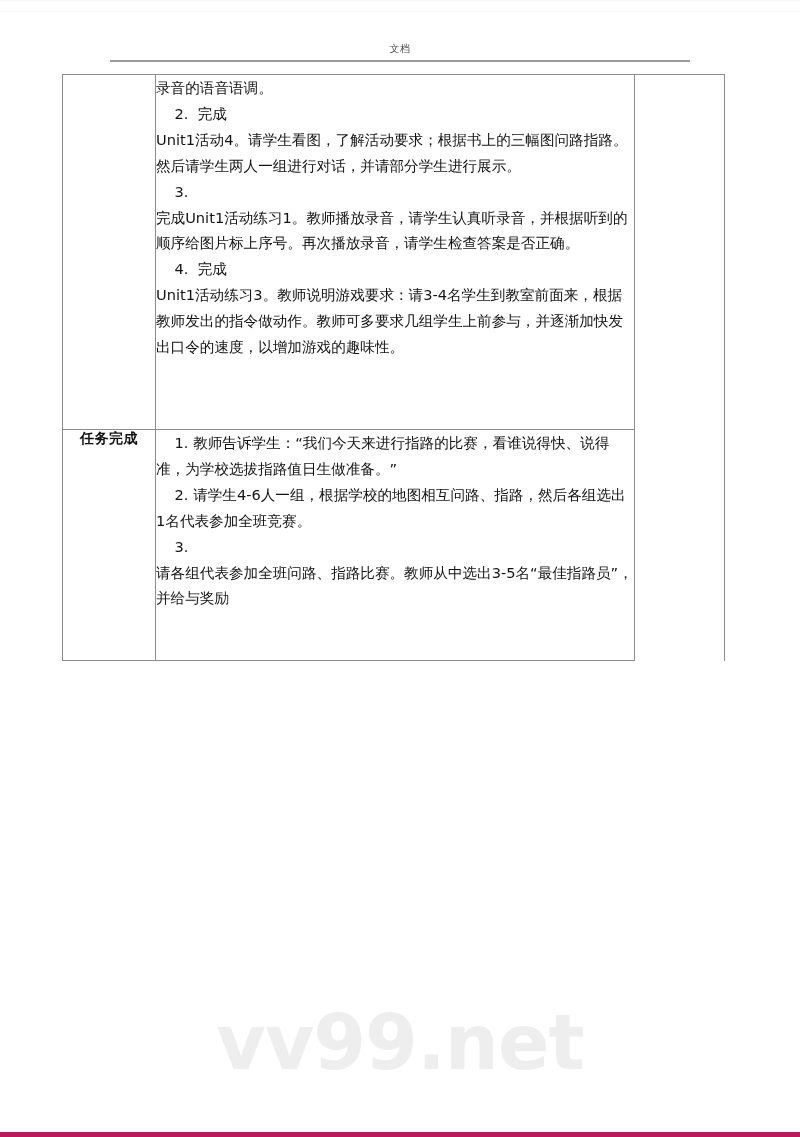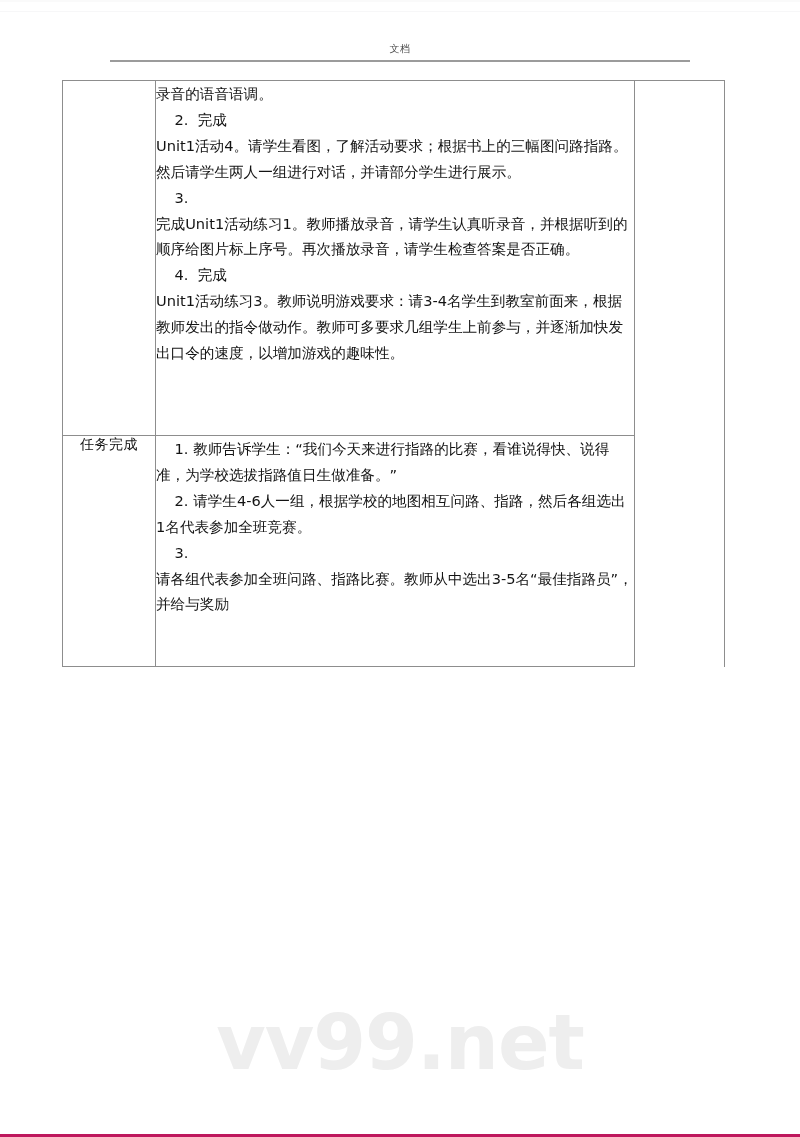--- a/index.html
+++ b/index.html
@@ -17,21 +17,21 @@
 
   .page {
     position: absolute;
     left: 0;
     top: 0;
     width: 800px;
     height: 1137px;
     background: #ffffff;
     box-sizing: border-box;
     border-top: 2px solid #fafafa;
-    border-bottom: 3px solid #be185d;
+    border-bottom: 5px solid #be185d;
   }
 
   .page-top-rule {
     position: absolute;
     left: 0;
     top: 9px;
     width: 800px;
     height: 1px;
     background: #f7f7f8;
   }
@@ -57,21 +57,21 @@
     top: 58px;
     width: 580px;
     height: 2px;
     background: #9b9b9b;
   }
 
   
   .doc-table {
     position: absolute;
     left: 62px;
-    top: 78px;
+    top: 72px;
     width: 662px;
     border-collapse: collapse;
     table-layout: fixed;
   }
   .doc-table td {
     border: 1px solid #8d8d8d;
     vertical-align: top;
     padding: 0;
     background: #ffffff;
   }
@@ -144,21 +144,21 @@
     2.  完成
 Unit1活动4。请学生看图，了解活动要求；根据书上的三幅图问路指路。然后请学生两人一组进行对话，并请部分学生进行展示。
     3.
 完成Unit1活动练习1。教师播放录音，请学生认真听录音，并根据听到的顺序给图片标上序号。再次播放录音，请学生检查答案是否正确。
     4.  完成
 Unit1活动练习3。教师说明游戏要求：请3-4名学生到教室前面来，根据教师发出的指令做动作。教师可多要求几组学生上前参与，并逐渐加快发出口令的速度，以增加游戏的趣味性。</div>
         </td>
         <td class="col-extra" style="border-bottom:none;"></td>
       </tr>
       <tr>
-        <td class="label-cell" style="height:230px;">任务完成</td>
+        <td class="label-cell" style="height:230px;font-weight:bold;">任务完成</td>
         <td class="body-cell">
           <div class="tl">    1. 教师告诉学生：“我们今天来进行指路的比赛，看谁说得快、说得准，为学校选拔指路值日生做准备。”
     2. 请学生4-6人一组，根据学校的地图相互问路、指路，然后各组选出1名代表参加全班竞赛。
     3.
 请各组代表参加全班问路、指路比赛。教师从中选出3-5名“最佳指路员”，并给与奖励</div>
         </td>
         <td class="col-extra" style="border-top:none;border-bottom:none;"></td>
       </tr>
     </tbody>
   </table>

